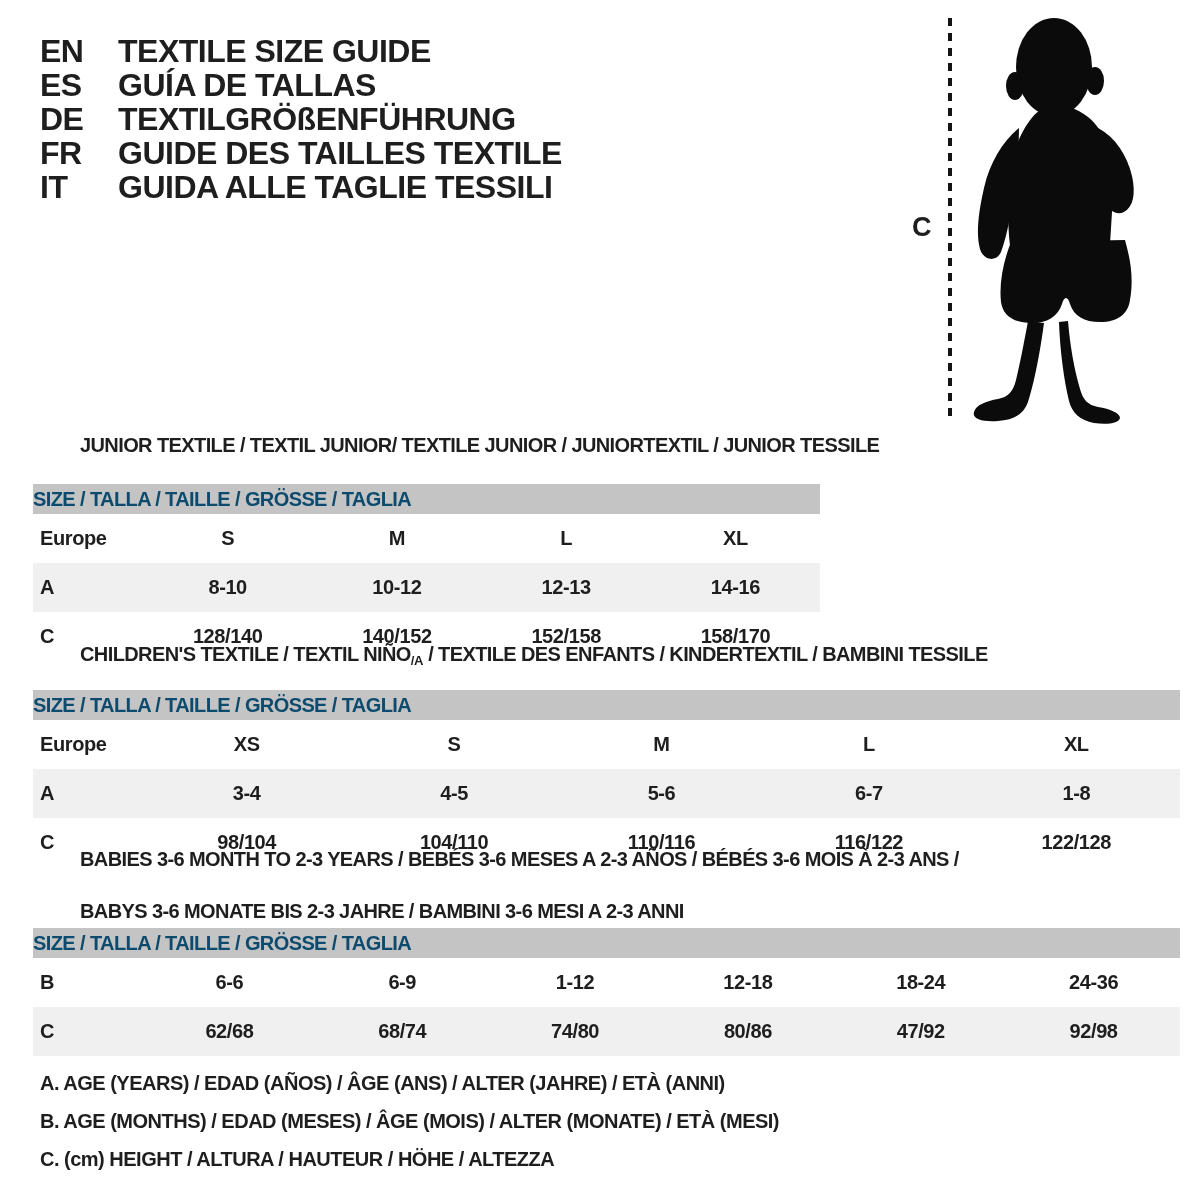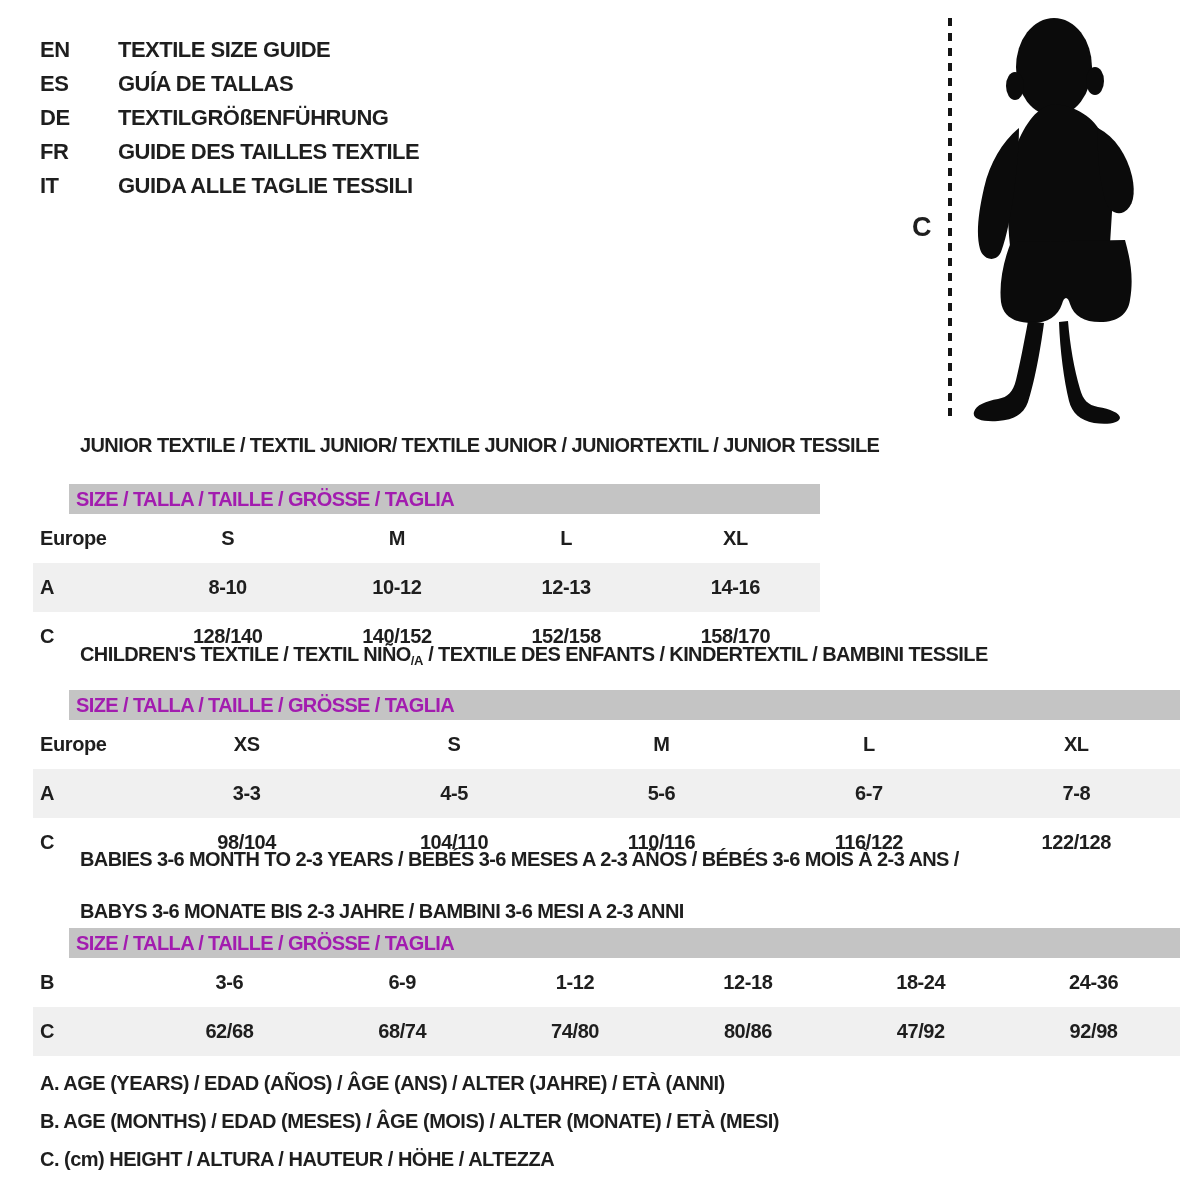--- a/index.html
+++ b/index.html
@@ -2,35 +2,35 @@
 <html><head>
 <meta charset="utf-8">
 <style>
   html,body{margin:0;padding:0;background:#ffffff;}
   .page{
     position:relative;width:1200px;height:1200px;background:#ffffff;overflow:hidden;
     font-family:"Liberation Sans","DejaVu Sans",sans-serif;font-weight:bold;color:#1e1e1e;
   }
   
   .langs{position:absolute;top:33px;left:40px;}
-  .lang-row{display:flex;align-items:center;height:34px;font-size:22px;letter-spacing:-0.5px;white-space:nowrap;}
+  .lang-row{display:flex;height:34px;font-size:32px;letter-spacing:-0.5px;white-space:nowrap;}
   .lang-code{width:78px;}
   
   .dash-line{
     position:absolute;left:948px;top:18px;width:4px;height:398px;
     background:repeating-linear-gradient(180deg,#141414 0 8px,transparent 8px 15px);
   }
   .measure-label{position:absolute;left:912px;top:212px;font-size:27px;}
   .toddler{position:absolute;left:961px;top:14px;}
   
   .sec-title{position:absolute;left:40px;font-size:20px;letter-spacing:-0.6px;white-space:nowrap;margin-left:40px;}
   .title-sub{font-size:13px;vertical-align:-4px;letter-spacing:-0.3px;}
   .size-table{position:absolute;left:33px;}
-  .bar{height:30px;background:#c4c4c4;color:#a21caf;display:flex;align-items:center;
-       padding-left:7px;box-sizing:border-box;font-size:20px;letter-spacing:-0.6px;white-space:nowrap;margin-left:36px;}
+  .bar{height:30px;background:#c4c4c4;color:#0c4a6e;display:flex;align-items:center;
+       box-sizing:border-box;font-size:20px;letter-spacing:-0.6px;white-space:nowrap;}
   .trow{display:grid;height:49px;align-items:center;font-size:20px;letter-spacing:-0.4px;}
   .cols4{grid-template-columns:110px repeat(4,1fr);}
   .cols5{grid-template-columns:110px repeat(5,1fr);}
   .cols6{grid-template-columns:110px repeat(6,1fr);}
   .tlabel{padding-left:7px;}
   .tval{text-align:center;}
   .striped{background:#f0f0f0;}
   
   .notes{position:absolute;left:40px;top:1064px;}
   .note-line{height:38px;display:flex;align-items:center;font-size:20px;letter-spacing:-0.5px;white-space:nowrap;}
@@ -113,43 +113,43 @@
     <div class="trow cols5">
       <span class="tlabel">Europe</span>
       <span class="tval">XS</span>
       <span class="tval">S</span>
       <span class="tval">M</span>
       <span class="tval">L</span>
       <span class="tval">XL</span>
     </div>
     <div class="trow cols5 striped">
       <span class="tlabel">A</span>
-      <span class="tval">3-3</span>
+      <span class="tval">3-4</span>
       <span class="tval">4-5</span>
       <span class="tval">5-6</span>
       <span class="tval">6-7</span>
-      <span class="tval">7-8</span>
+      <span class="tval">1-8</span>
     </div>
     <div class="trow cols5">
       <span class="tlabel">C</span>
       <span class="tval">98/104</span>
       <span class="tval">104/110</span>
       <span class="tval">110/116</span>
       <span class="tval">116/122</span>
       <span class="tval">122/128</span>
     </div>
   </div>
 
   <div class="sec-title" style="top:848px;">BABIES 3-6 MONTH TO 2-3 YEARS / BEBÉS 3-6 MESES A 2-3 AÑOS / BÉBÉS 3-6 MOIS À 2-3 ANS /</div>
   <div class="sec-title" style="top:900px;">BABYS 3-6 MONATE BIS 2-3 JAHRE / BAMBINI 3-6 MESI A 2-3 ANNI</div>
   <div class="size-table" style="top:928px;width:1147px;">
     <div class="bar">SIZE / TALLA / TAILLE / GRÖSSE / TAGLIA</div>
     <div class="trow cols6">
       <span class="tlabel">B</span>
-      <span class="tval">3-6</span>
+      <span class="tval">6-6</span>
       <span class="tval">6-9</span>
       <span class="tval">1-12</span>
       <span class="tval">12-18</span>
       <span class="tval">18-24</span>
       <span class="tval">24-36</span>
     </div>
     <div class="trow cols6 striped">
       <span class="tlabel">C</span>
       <span class="tval">62/68</span>
       <span class="tval">68/74</span>

